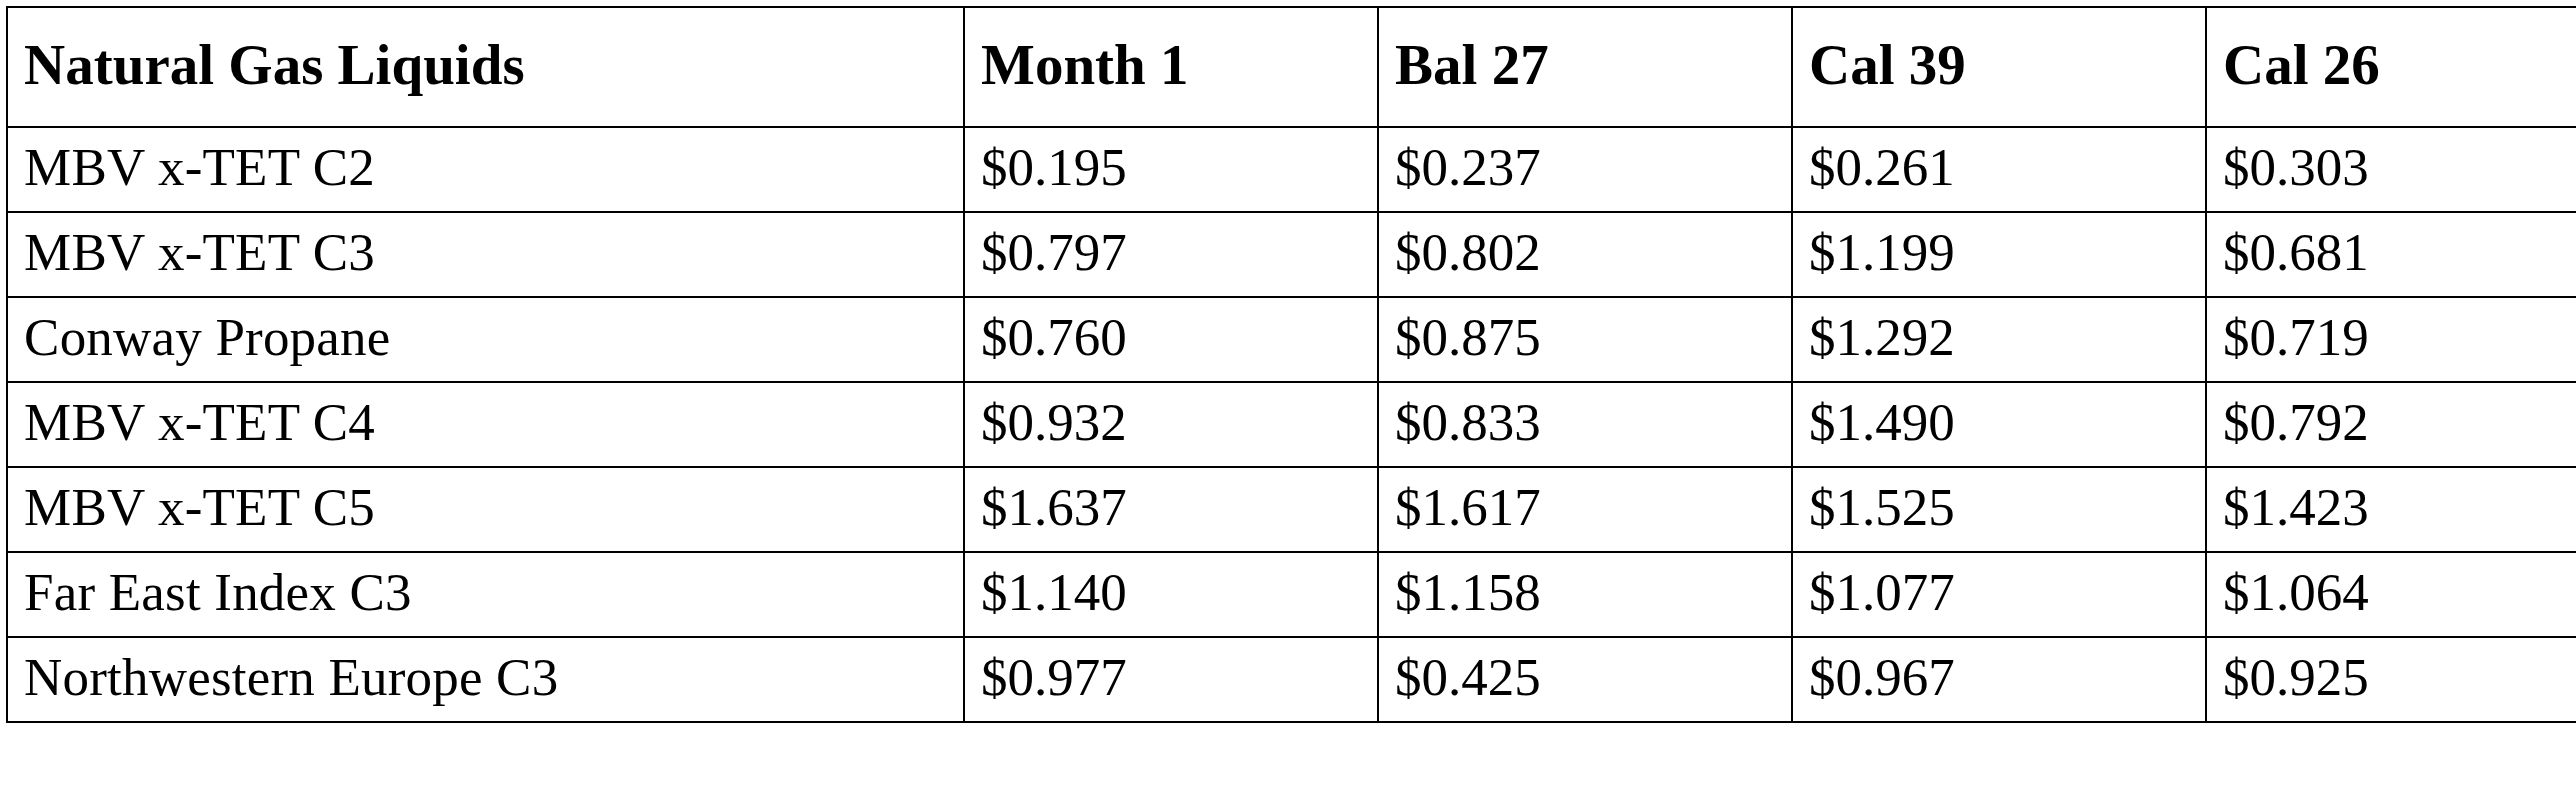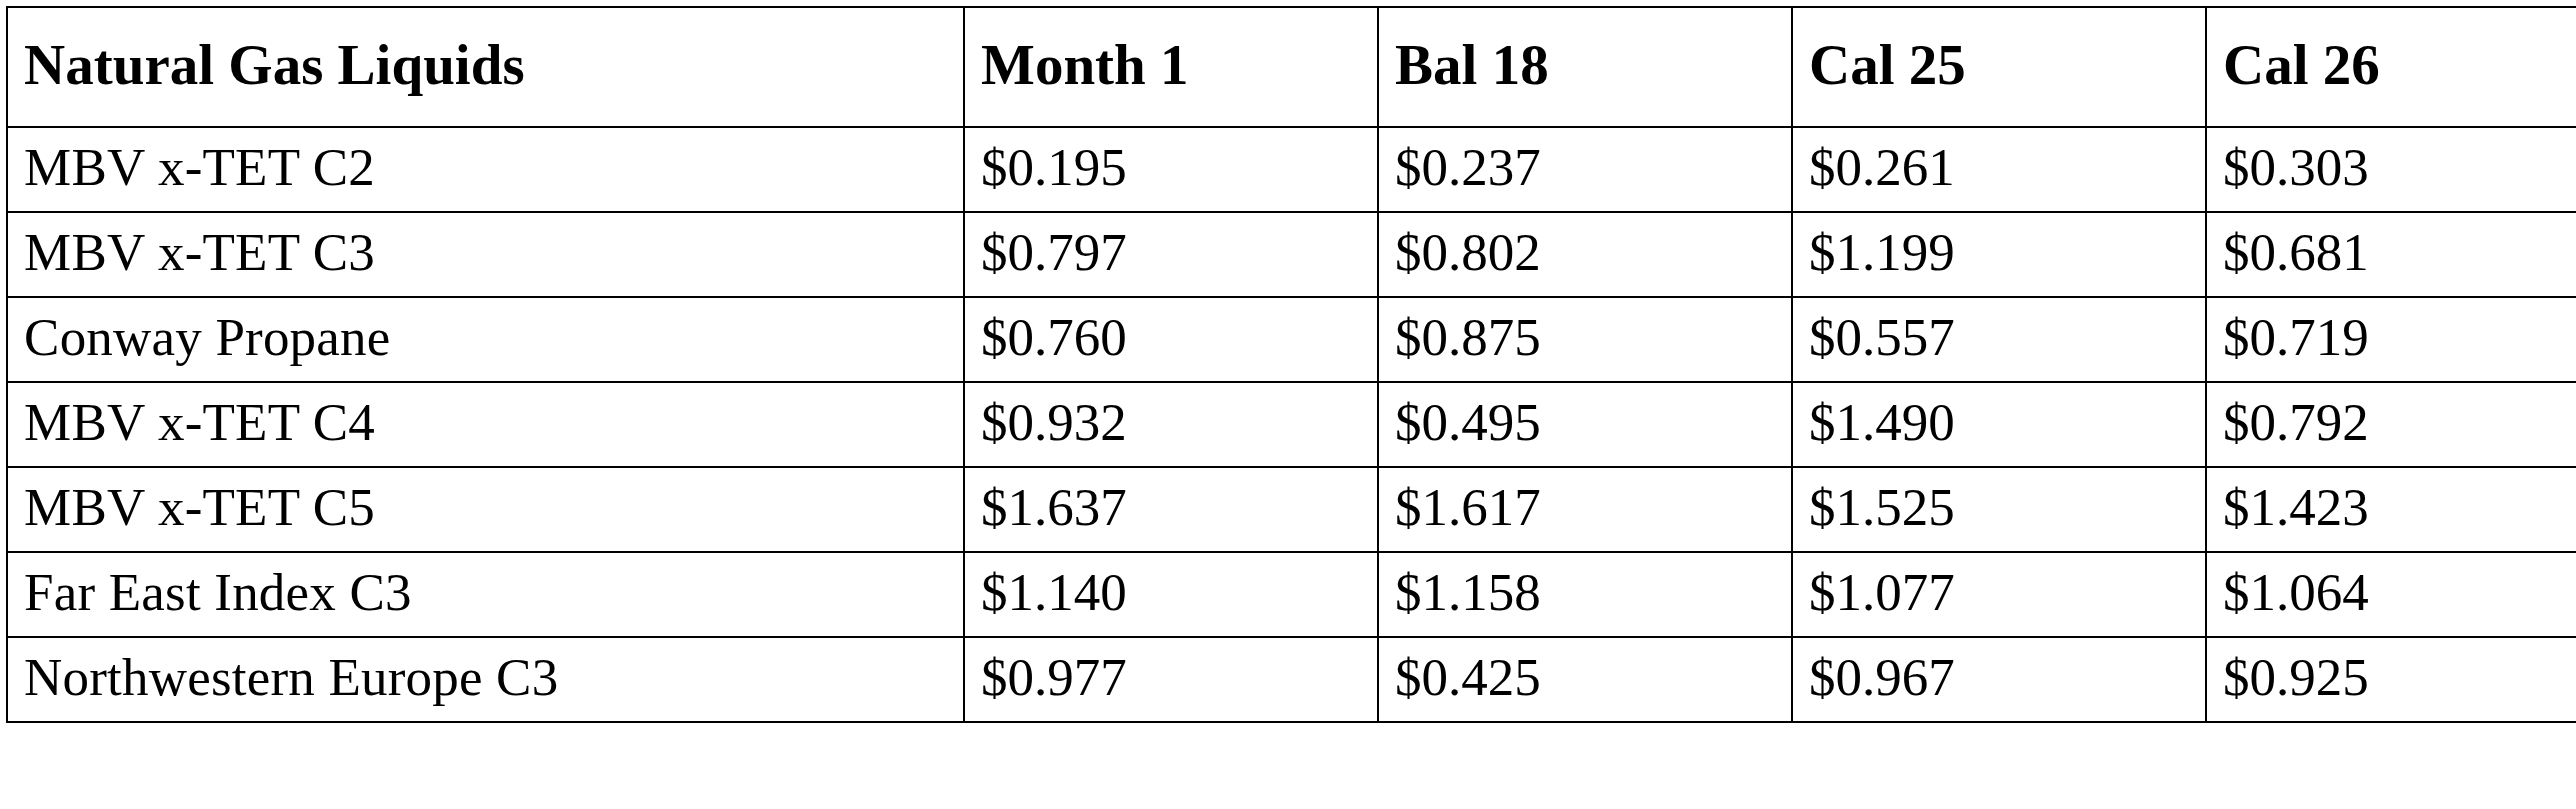--- a/index.html
+++ b/index.html
@@ -66,22 +66,22 @@
       <col class="c-label">
       <col class="c-val">
       <col class="c-val">
       <col class="c-val">
       <col class="c-val">
     </colgroup>
     <thead>
       <tr>
         <th>Natural Gas Liquids</th>
         <th>Month 1</th>
-        <th>Bal 18</th>
-        <th>Cal 25</th>
+        <th>Bal 27</th>
+        <th>Cal 39</th>
         <th>Cal 26</th>
       </tr>
     </thead>
     <tbody>
       <tr>
         <td class="label-cell">MBV x-TET C2</td>
         <td>$0.195</td>
         <td>$0.237</td>
         <td>$0.261</td>
         <td>$0.303</td>
@@ -90,27 +90,27 @@
         <td class="label-cell">MBV x-TET C3</td>
         <td>$0.797</td>
         <td>$0.802</td>
         <td>$1.199</td>
         <td>$0.681</td>
       </tr>
       <tr>
         <td class="label-cell">Conway Propane</td>
         <td>$0.760</td>
         <td>$0.875</td>
-        <td>$0.557</td>
+        <td>$1.292</td>
         <td>$0.719</td>
       </tr>
       <tr>
         <td class="label-cell">MBV x-TET C4</td>
         <td>$0.932</td>
-        <td>$0.495</td>
+        <td>$0.833</td>
         <td>$1.490</td>
         <td>$0.792</td>
       </tr>
       <tr>
         <td class="label-cell">MBV x-TET C5</td>
         <td>$1.637</td>
         <td>$1.617</td>
         <td>$1.525</td>
         <td>$1.423</td>
       </tr>

